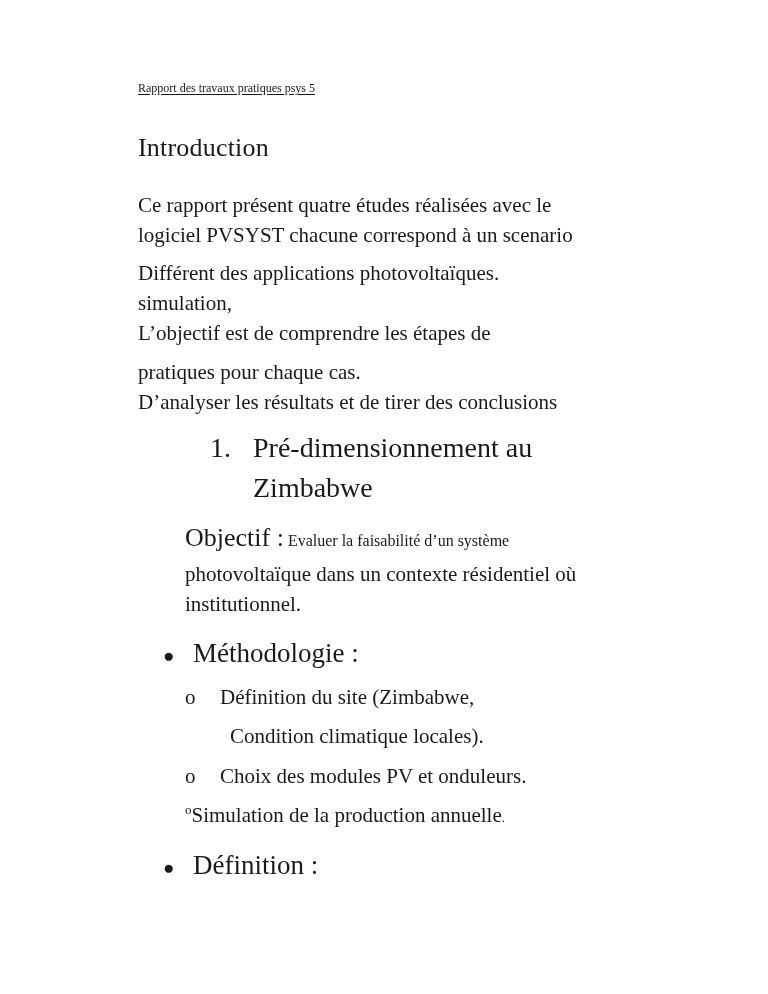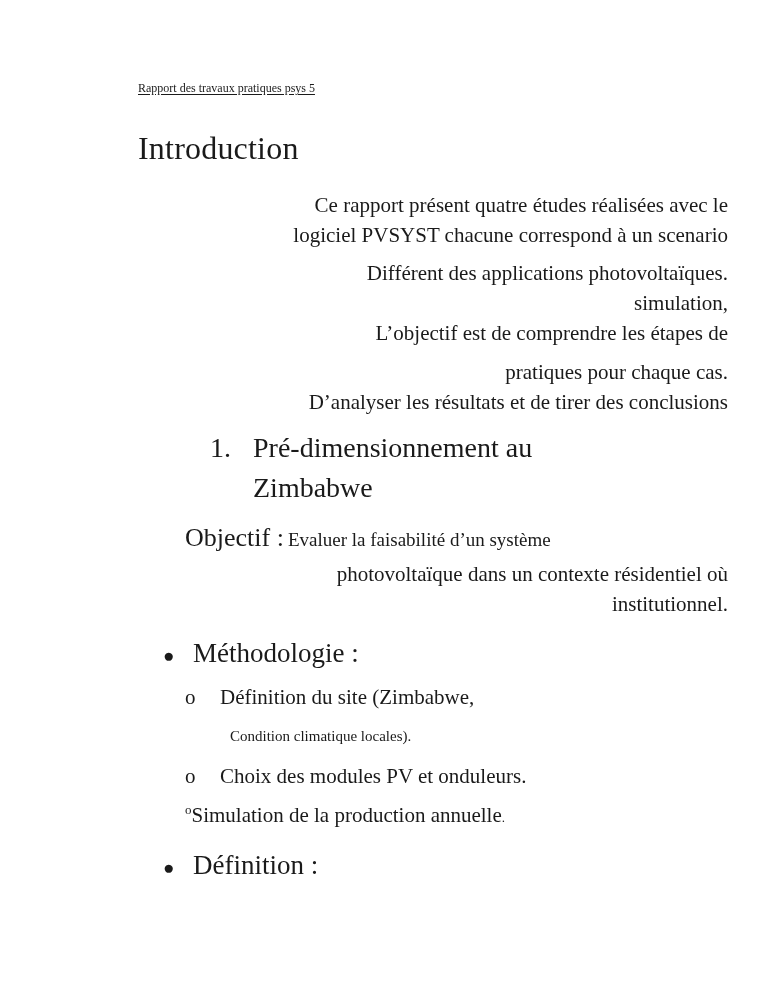--- a/index.html
+++ b/index.html
@@ -15,44 +15,44 @@
     margin-left:48px;
   }
   .doc-header {
     font-size:12px;
     line-height:16px;
     text-decoration:underline;
     text-underline-offset:2px;
   }
   .doc-title {
     margin-top:34px;
-    font-size:32px;
+    font-size:26px;
     line-height:36px;
     font-weight:400;
     letter-spacing:0.2px;
   }
-  .body-line { font-size:21px; line-height:30px;text-align:right; }
+  .body-line { font-size:21px; line-height:30px; }
   .para-1 { margin-top:24px; }
   .para-2 { margin-top:8px; }
   .para-3 { margin-top:9px; }
 
   .numbered-heading {
     margin-top:11px;
     margin-left:72px;
     display:flex;
     font-size:28px;
     line-height:40px;
     font-weight:400;
   }
   .numbered-heading .num { width:43px; flex:none; }
 
   .objectif-block { margin-top:12px; margin-left:47px; }
   .objectif-first { line-height:36px; }
   .objectif-label { font-size:26px; }
-  .objectif-rest  { font-size:19px; }
+  .objectif-rest  { font-size:16px; }
   .objectif-block .body-line { line-height:30px; }
 
   .bullet-heading {
     display:flex;
     align-items:baseline;
     margin-left:25px;
     font-size:27px;
     line-height:36px;
     font-weight:400;
   }
@@ -64,21 +64,21 @@
   .resultats-heading { margin-top:14px; }
 
   .sub-item {
     display:flex;
     margin-left:47px;
     font-size:21px;
     line-height:30px;
   }
   .sub-item .marker { width:35px; flex:none; }
   .sub-item-1 { margin-top:8px; }
-  .sub-item-1b { margin-left:92px; margin-top:9px; font-size:15px; line-height:30px; }
+  .sub-item-1b { margin-left:92px; margin-top:9px; font-size:21px; line-height:30px; }
   .sub-item-2 { margin-top:10px; }
   .sub-item-3 { margin-top:9px; margin-left:47px; font-size:21px; line-height:30px; }
   .sub-item-3 .sup-marker { font-size:13px; vertical-align:super; line-height:0; }
   .sub-item-3 .small-period { font-size:13px; }
 </style>
 </head>
 <body>
 
 <div class="page">
 

